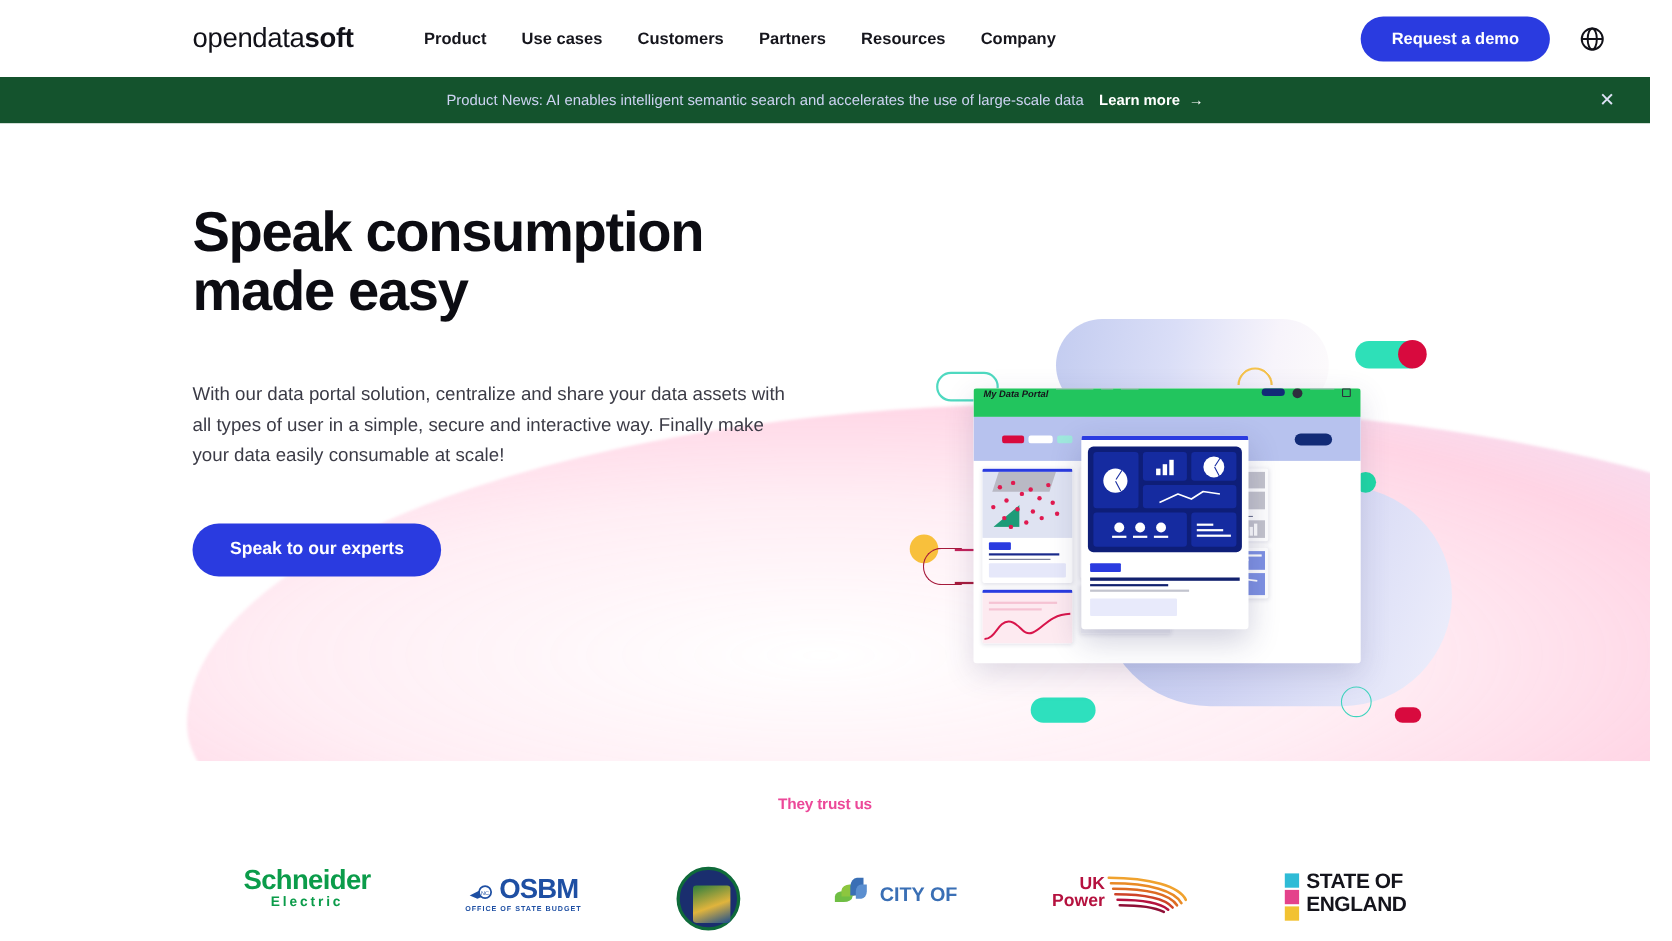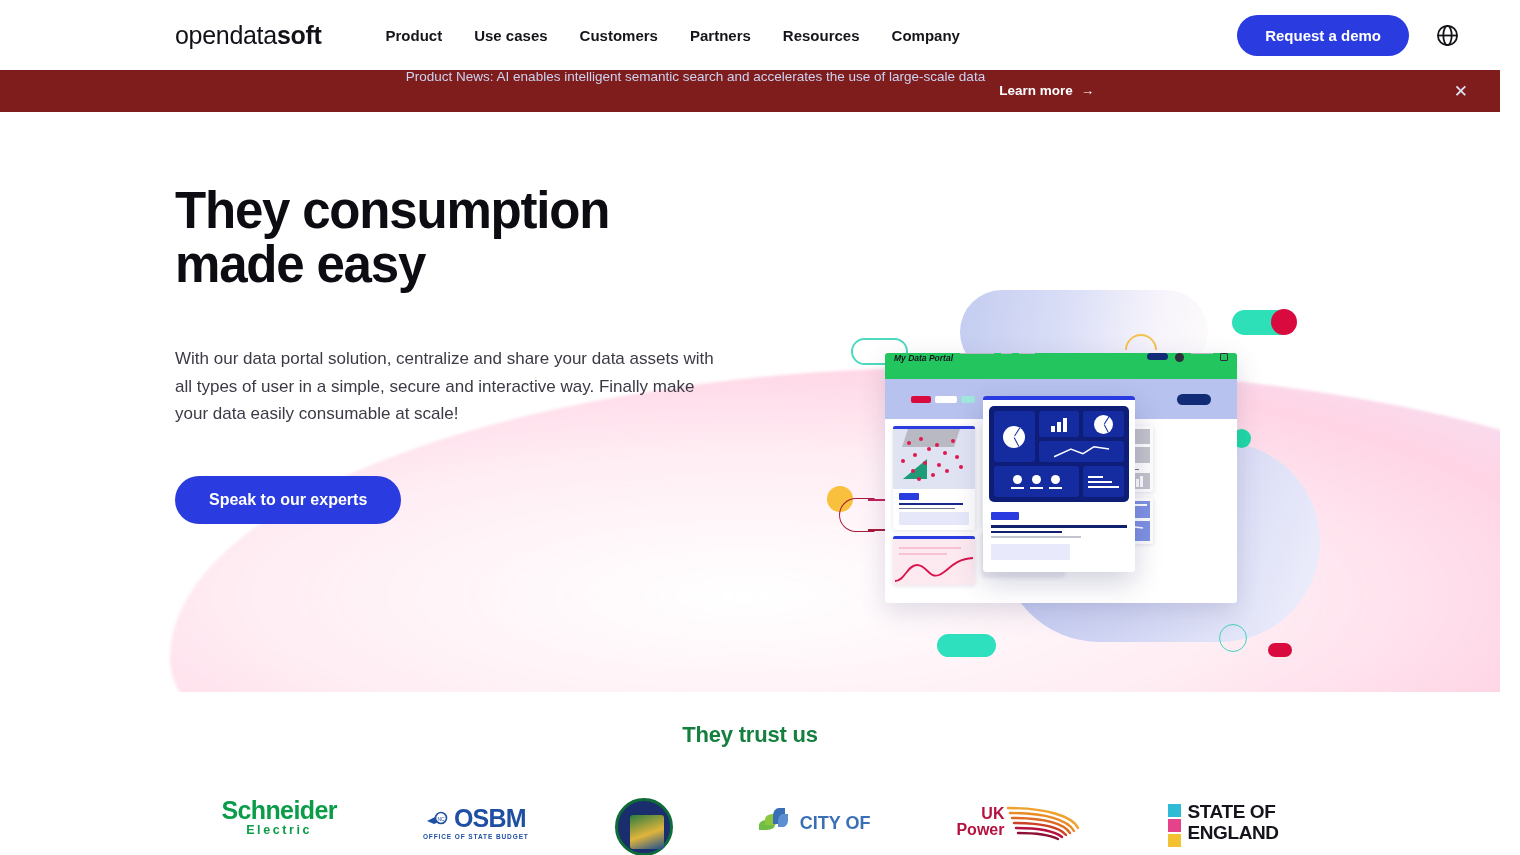--- a/index.html
+++ b/index.html
@@ -36,22 +36,22 @@
     font-size: 15px; font-weight: 700;
     padding: 13px 28px; border-radius: 999px; cursor: pointer;
     white-space: nowrap; line-height: 1;
   }
   .globe-icon { width: 25px; height: 25px; cursor: pointer; display:block; }
 
   
   .banner {
     position: relative; z-index: 39;
     height: 42px; width: 100%;
-    background: #7f1d1d;
-    display: flex; justify-content: center;
+    background: #14532d;
+    display: flex; align-items: center; justify-content: center;
     gap: 14px;
   }
   .banner-text { color: #cdd3f2; font-size: 13.5px; font-weight: 400; line-height: 1; }
   .banner-link {
     color: #ffffff; font-size: 13.5px; font-weight: 700; cursor: pointer;
     display: inline-flex; align-items: center; gap: 8px; line-height: 1;
   }
   .banner-close {
     position: absolute; right: 32px; top: 50%; transform: translateY(-50%);
     color:#dfe3f7; font-size: 17px; cursor: pointer; line-height: 1;
@@ -164,21 +164,21 @@
   .lines3 u { height:2px;background:#fff;display:block;text-decoration:none;}
   .dash-foot { padding: 2px 8px 0; }
   .dbtn { width:28px;height:8px;background:#2A3BE0;border-radius:1px;margin:2px 0 5px; }
   .drow { height:2.5px;background:#12216e;margin-bottom:3px; }
   .drow.s { width:52%; }
   .drow.g { height:2px;background:#c2c4ce; width:66%; }
   .dbox { height:16px;background:#e8eafb;border-radius:1px;margin-top:6px;width:58%; }
 
   
   .trust { position: relative; z-index: 20; text-align:center; padding-top: 30px; background:#fff; }
-  .trust-title { font-size: 22px; font-weight: 800; color:#15803d; letter-spacing:-0.2px; }
+  .trust-title { font-size: 14px; font-weight: 800; color:#ec4899; letter-spacing:-0.2px; }
   .logos { display:flex; align-items:flex-start; justify-content:center; gap: 86px; margin-top: 50px; }
   .logo-cell { height: 60px; display:flex; align-items:flex-start; justify-content:center; }
 
   .l-schneider { font-size: 25px; font-weight: 800; color:#0B9C4A; letter-spacing:-0.6px; line-height:1; text-align:center;}
   .l-schneider small { display:block; font-size: 12.5px; font-weight: 700; letter-spacing:2.6px; margin-top:1px; }
   .l-osbm { text-align:center; }
   .l-osbm .t { font-size:25px; font-weight:800; color:#1E4FA3; letter-spacing:-0.8px; line-height:1;}
   .l-osbm .s { font-size:6.5px; font-weight:700; color:#1E4FA3; letter-spacing:0.9px; margin-top:2px;}
   .seal { width:58px;height:58px;border-radius:50%;background:#1A2E6E;border:3px solid #0F6B3A; position:relative; }
   .seal::after{content:"";position:absolute;left:12px;top:14px;width:34px;height:34px;border-radius:3px;background:linear-gradient(160deg,#2B7D3E 0%,#E0B43C 55%,#1C4E8F 100%);}
@@ -244,21 +244,21 @@
     <div class="dec dec-crimson-c"></div>
     <div class="dec dec-crimson-l1"></div>
     <div class="dec dec-crimson-l2"></div>
     <div class="dec dec-teal-dot"></div>
     <div class="dec dec-teal-pill"></div>
     <div class="dec dec-teal-circle"></div>
     <div class="dec dec-crimson-pill"></div>
 
     <div class="hero-copy">
       <h1 class="hero-title">
-        <span>They consumption</span><br>
+        <span>Speak consumption</span><br>
         <span>made easy</span>
       </h1>
       <p class="hero-sub">With our data portal solution, centralize and share your data assets with all types of user in a simple, secure and interactive way. Finally make your data easily consumable at scale!</p>
       <button class="btn-experts">Speak to our experts</button>
     </div>
 
     <div class="illus">
       <div class="browser">
         <div class="browser-bar">
           <span class="browser-title">My Data Portal</span>
@@ -428,21 +428,21 @@
 
       <div class="logo-cell">
         <div class="l-schneider">
           <span>Schneider</span>
           <small>Electric</small>
         </div>
       </div>
 
       <div class="logo-cell">
         <div class="l-osbm" style="display:flex;flex-direction:column;align-items:center;padding-top:8px">
-          <div style="display:flex;align-items:center;gap:2px">
+          <div style="display:flex;align-items:flex-end;gap:2px">
             <svg width="26" height="18" viewBox="0 0 26 18">
               <path d="M1 11 L 13 5 L 20 9 L 8 14 Z" fill="#1E4FA3"></path>
               <circle cx="15" cy="8" r="5.5" fill="#fff" stroke="#1E4FA3" stroke-width="1.6"></circle>
               <text x="15" y="10.5" font-size="5" fill="#1E4FA3" text-anchor="middle" font-family="Liberation Sans">NC</text>
             </svg>
             <span class="t">OSBM</span>
           </div>
           <div class="s">OFFICE OF STATE BUDGET</div>
         </div>
       </div>

